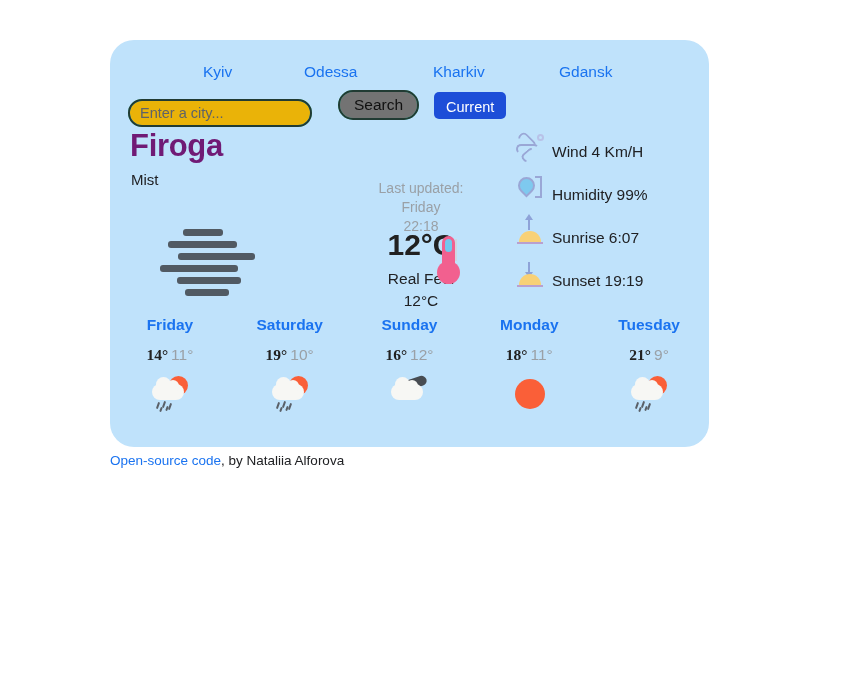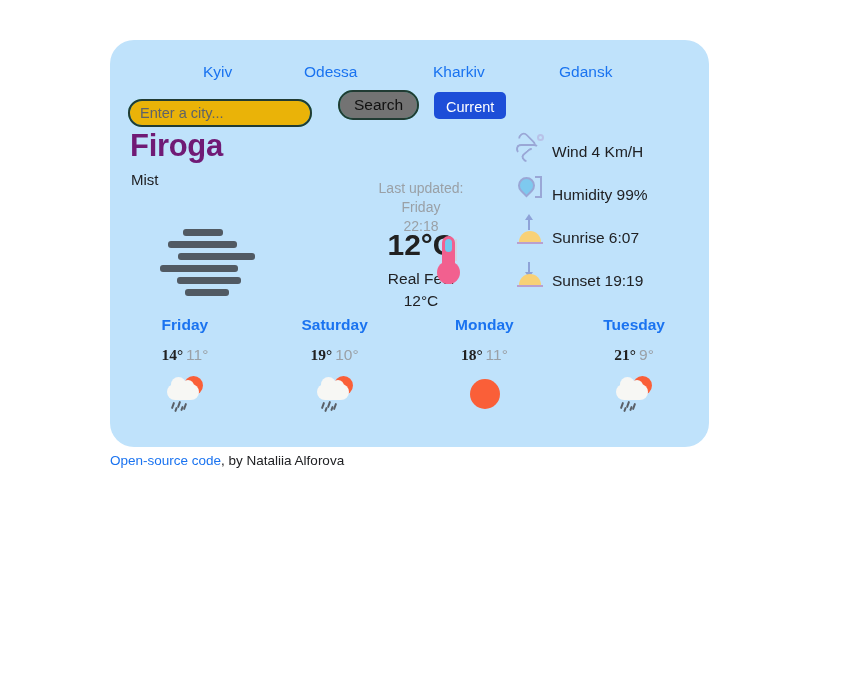--- a/index.html
+++ b/index.html
@@ -545,20 +545,30 @@
           <span class="ic-rain">
               <i></i>
               <i></i>
               <i></i>
               <i></i>
               <i></i>
             </span>
         </div>
       </div>
 
+      <div class="forecast-day">
+        <div class="f-day">Sunday</div>
+        <div class="f-temps">
+          <span class="f-max">16°</span><span class="f-min">12°</span>
+        </div>
+        <div class="f-icon">
+          <span class="ic-darkcloud"></span>
+            <span class="ic-cloud"></span>
+        </div>
+      </div>
 
       <div class="forecast-day">
         <div class="f-day">Monday</div>
         <div class="f-temps">
           <span class="f-max">18°</span><span class="f-min">11°</span>
         </div>
         <div class="f-icon">
           <span class="ic-sun-big"></span>
         </div>
       </div>

